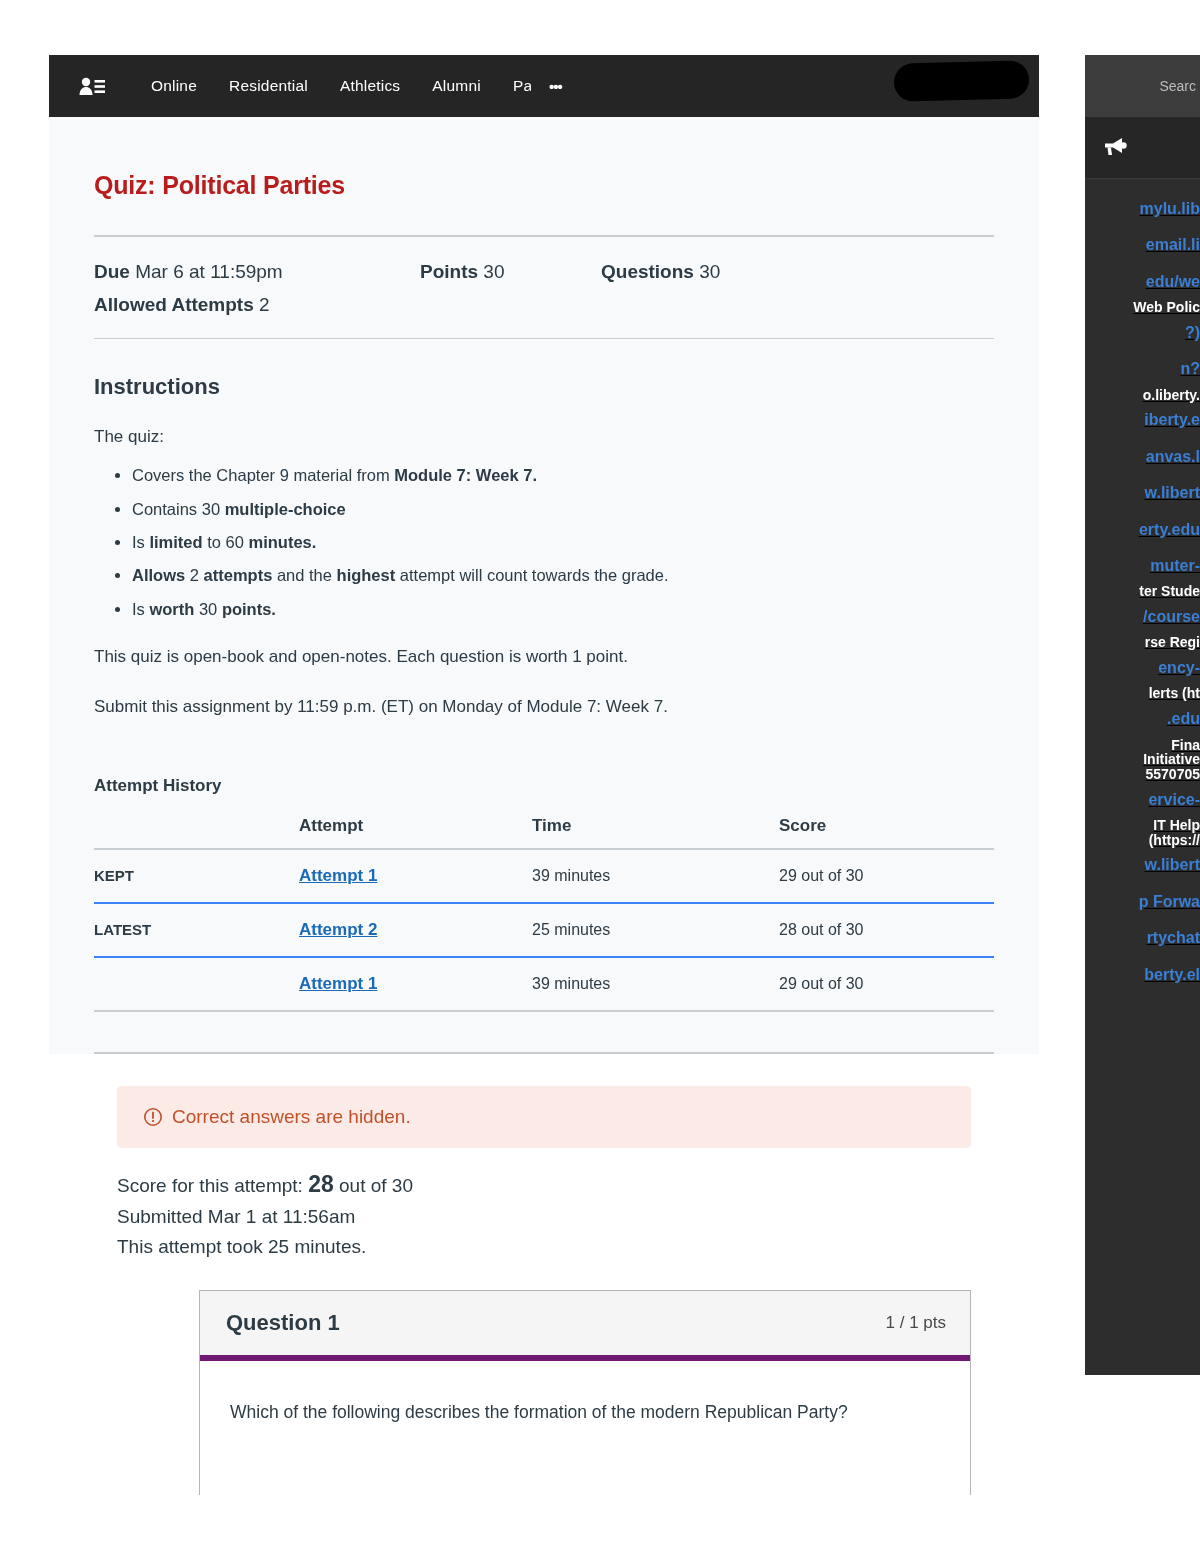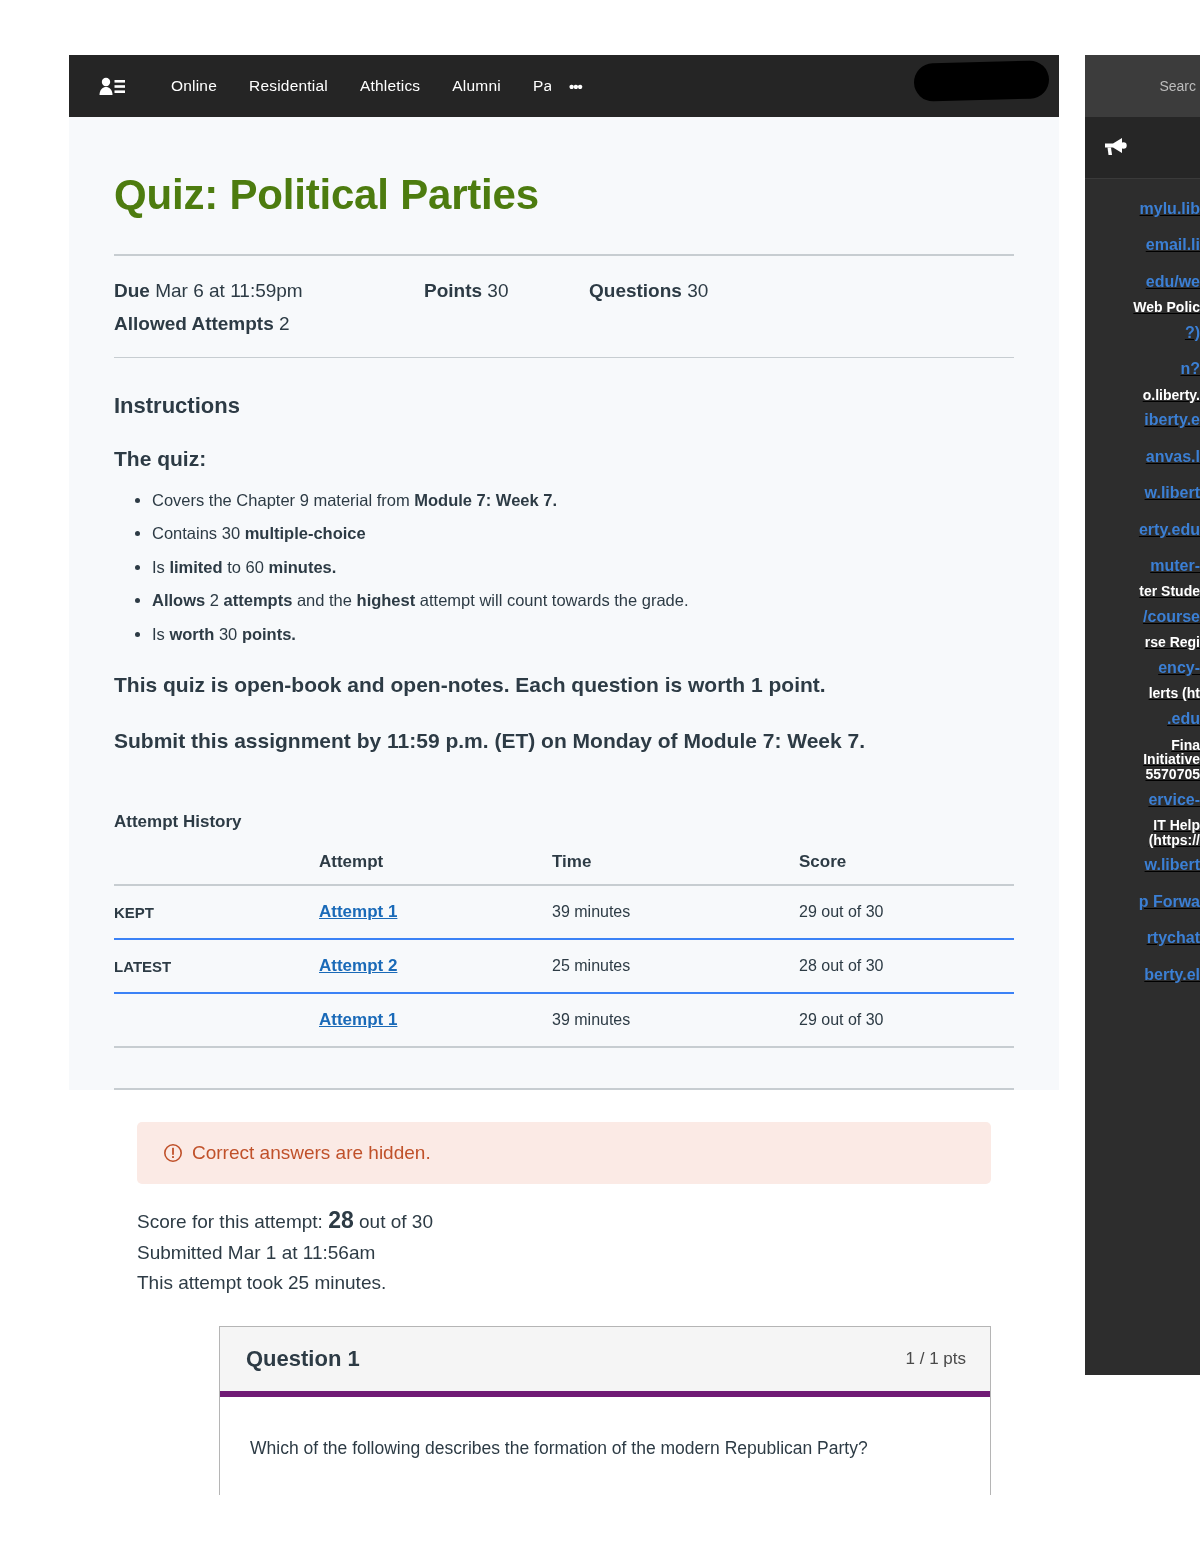--- a/index.html
+++ b/index.html
@@ -13,21 +13,21 @@
   }
   #page {
     position: relative;
     width: 1200px; height: 1553px;
     background: #ffffff;
   }
 
   
   .content-col {
     position: absolute;
-    left: 69px; top: 55px;
+    left: 49px; top: 55px;
     width: 990px;
     height: 1440px;
     background: #f7f9fb;
     overflow: hidden;
   }
 
   
   .topnav {
     position: relative;
     height: 62px;
@@ -75,59 +75,58 @@
     border-radius: 19px;
     transform: rotate(-1.6deg);
   }
 
   
   .page-body {
     padding: 0 45px;
     background: #f7f9fb;
   }
   .quiz-title {
-    font-size: 42px;
-    font-weight: 700;
-    color: #4d7c0f;
+    font-size: 25px;
+    font-weight: 700;
+    color: #b91c1c;
     margin: 54px 0 0 0;
     letter-spacing: -.2px;
   }
 
   hr.rule {
     border: none;
     border-top: 2px solid #c7cdd1;
     margin: 35px 0 0 0;
   }
   hr.rule.thin { border-top: 1px solid #c7cdd1; }
 
   .meta {
     padding: 18px 0 16px 0;
     font-size: 19px;
     color: #2d3b45;
     line-height: 1.75;
   }
-  .meta-row { display: flex; }
+  .meta-row { display: flex; gap: 16px; }
   .meta-item { white-space: nowrap; }
   .meta-item b { font-weight: 700; }
   .m-due   { width: 310px; }
   .m-points{ width: 165px; }
   .m-time  { width: 310px; }
 
   .section-head {
     font-size: 22px;
     font-weight: 700;
     color: #2d3b45;
     margin: 35px 0 0 0;
   }
   p.body-text {
-    font-size: 21px;
+    font-size: 17px;
     color: #2d3b45;
     margin: 25px 0 0 0;
     line-height: 1.45;
-    font-weight: bold;
   }
   ul.instructions {
     margin: 16px 0 0 0;
     padding-left: 38px;
     font-size: 16.5px;
     color: #2d3b45;
   }
   ul.instructions li {
     margin-bottom: 12px;
     line-height: 1.3;

